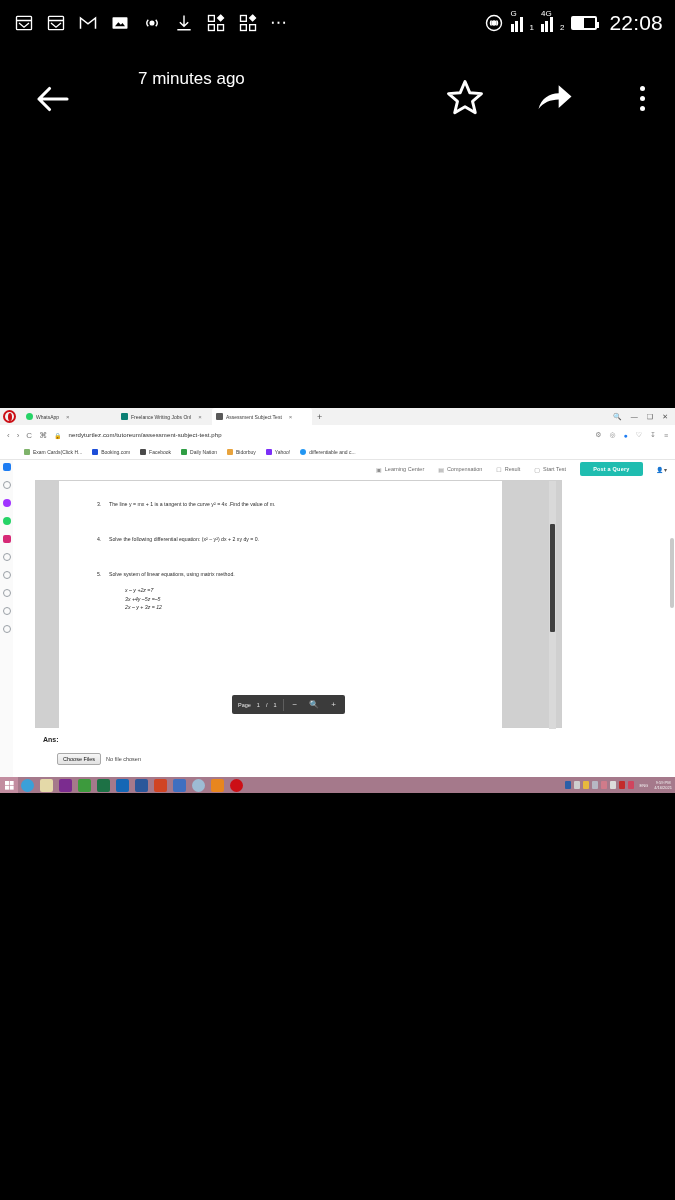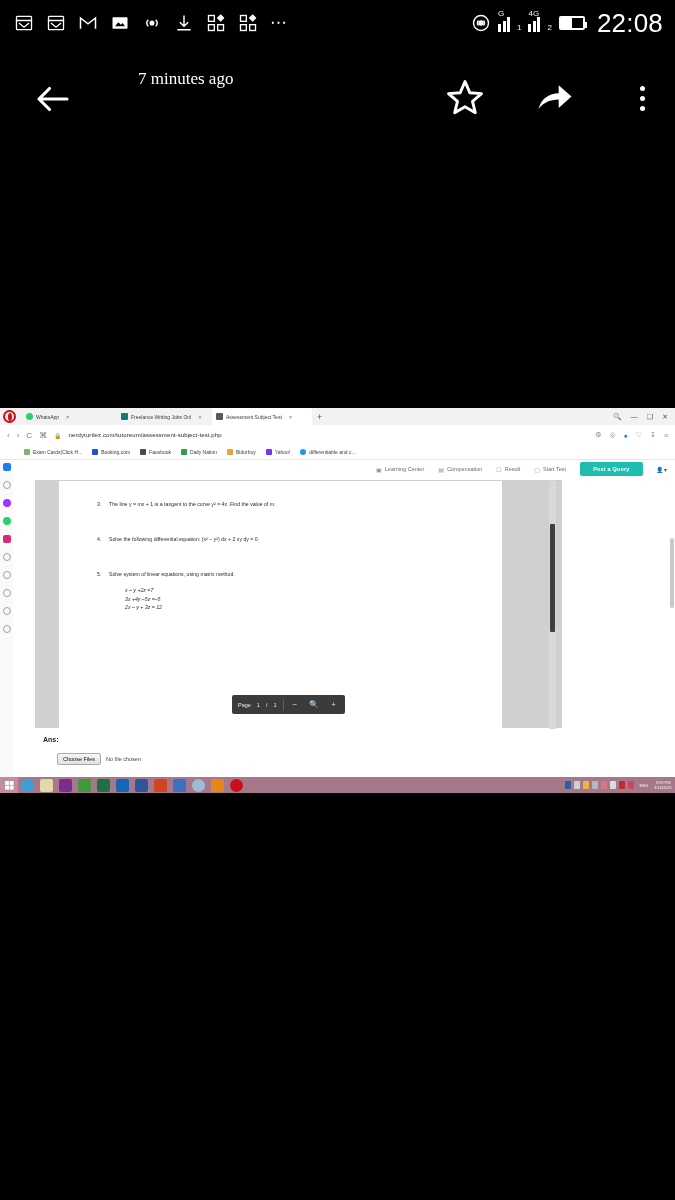--- a/index.html
+++ b/index.html
@@ -6,39 +6,39 @@
   html,body { width:675px; height:1200px; background:#000; overflow:hidden;
     font-family:"Liberation Sans", sans-serif; }
 
   
   .statusbar { position:absolute; top:0; left:0; width:675px; height:46px;
     background:#000; color:#fff; display:flex; align-items:center; }
   .sb-left { display:flex; align-items:center; gap:12px; padding-left:14px; }
   .sb-right { margin-left:auto; display:flex; align-items:center; gap:7px; padding-right:12px; }
   .sb-ico { width:20px; height:20px; display:block; }
   .sb-dots { font-size:17px; letter-spacing:1px; line-height:10px; color:#fff; }
-  .sb-clock { font-size:26px; color:#fff; letter-spacing:.2px; margin-left:5px; }
+  .sb-clock { font-size:21px; color:#fff; letter-spacing:.2px; margin-left:5px; }
   .sig { display:flex; align-items:flex-end; height:18px; gap:1.5px; position:relative; }
   .sig i { display:block; width:3px; background:#fff; }
   .sig i:nth-child(1){height:5px}.sig i:nth-child(2){height:8px}
   .sig i:nth-child(3){height:11px}.sig i:nth-child(4){height:15px}
   .sig sub { font-size:8px; margin-left:1px; }
   .sig .net { position:absolute; top:-5px; left:0; font-size:8px; white-space:nowrap; }
   .batt { width:26px; height:14px; border:2px solid #fff; border-radius:2px;
     position:relative; display:flex; align-items:center; }
   .batt::after { content:""; position:absolute; right:-4px; top:4px; width:2px;
     height:6px; background:#fff; }
   .batt i { display:block; height:10px; width:11px; background:#fff; margin-left:0px; }
 
   
   .appbar { position:absolute; top:46px; left:0; width:675px; height:100px; background:#000; }
   .back-btn { position:absolute; left:32px; top:32px; width:42px; height:42px; cursor:pointer; }
   .titles { position:absolute; left:138px; top:18px; }
   .title-main { color:#fff; font-size:27px; font-weight:400; line-height:34px; }
-  .title-sub { color:#fff; font-size:17px; line-height:30px;font-family:Liberation Serif, serif; }
+  .title-sub { color:#fff; font-size:17px; line-height:30px; }
   .act { position:absolute; top:30px; width:44px; height:44px; cursor:pointer; }
   .act-star { left:443px; }
   .act-share { left:533px; }
   .act-more { left:620px; display:flex; flex-direction:column;
     align-items:center; justify-content:center; gap:5px; }
   .act-more span { width:5px; height:5px; border-radius:50%; background:#fff; display:block; }
 
   
   .shot { position:absolute; left:0; top:408px; width:675px; height:385px;
     background:#fff; overflow:hidden; }

